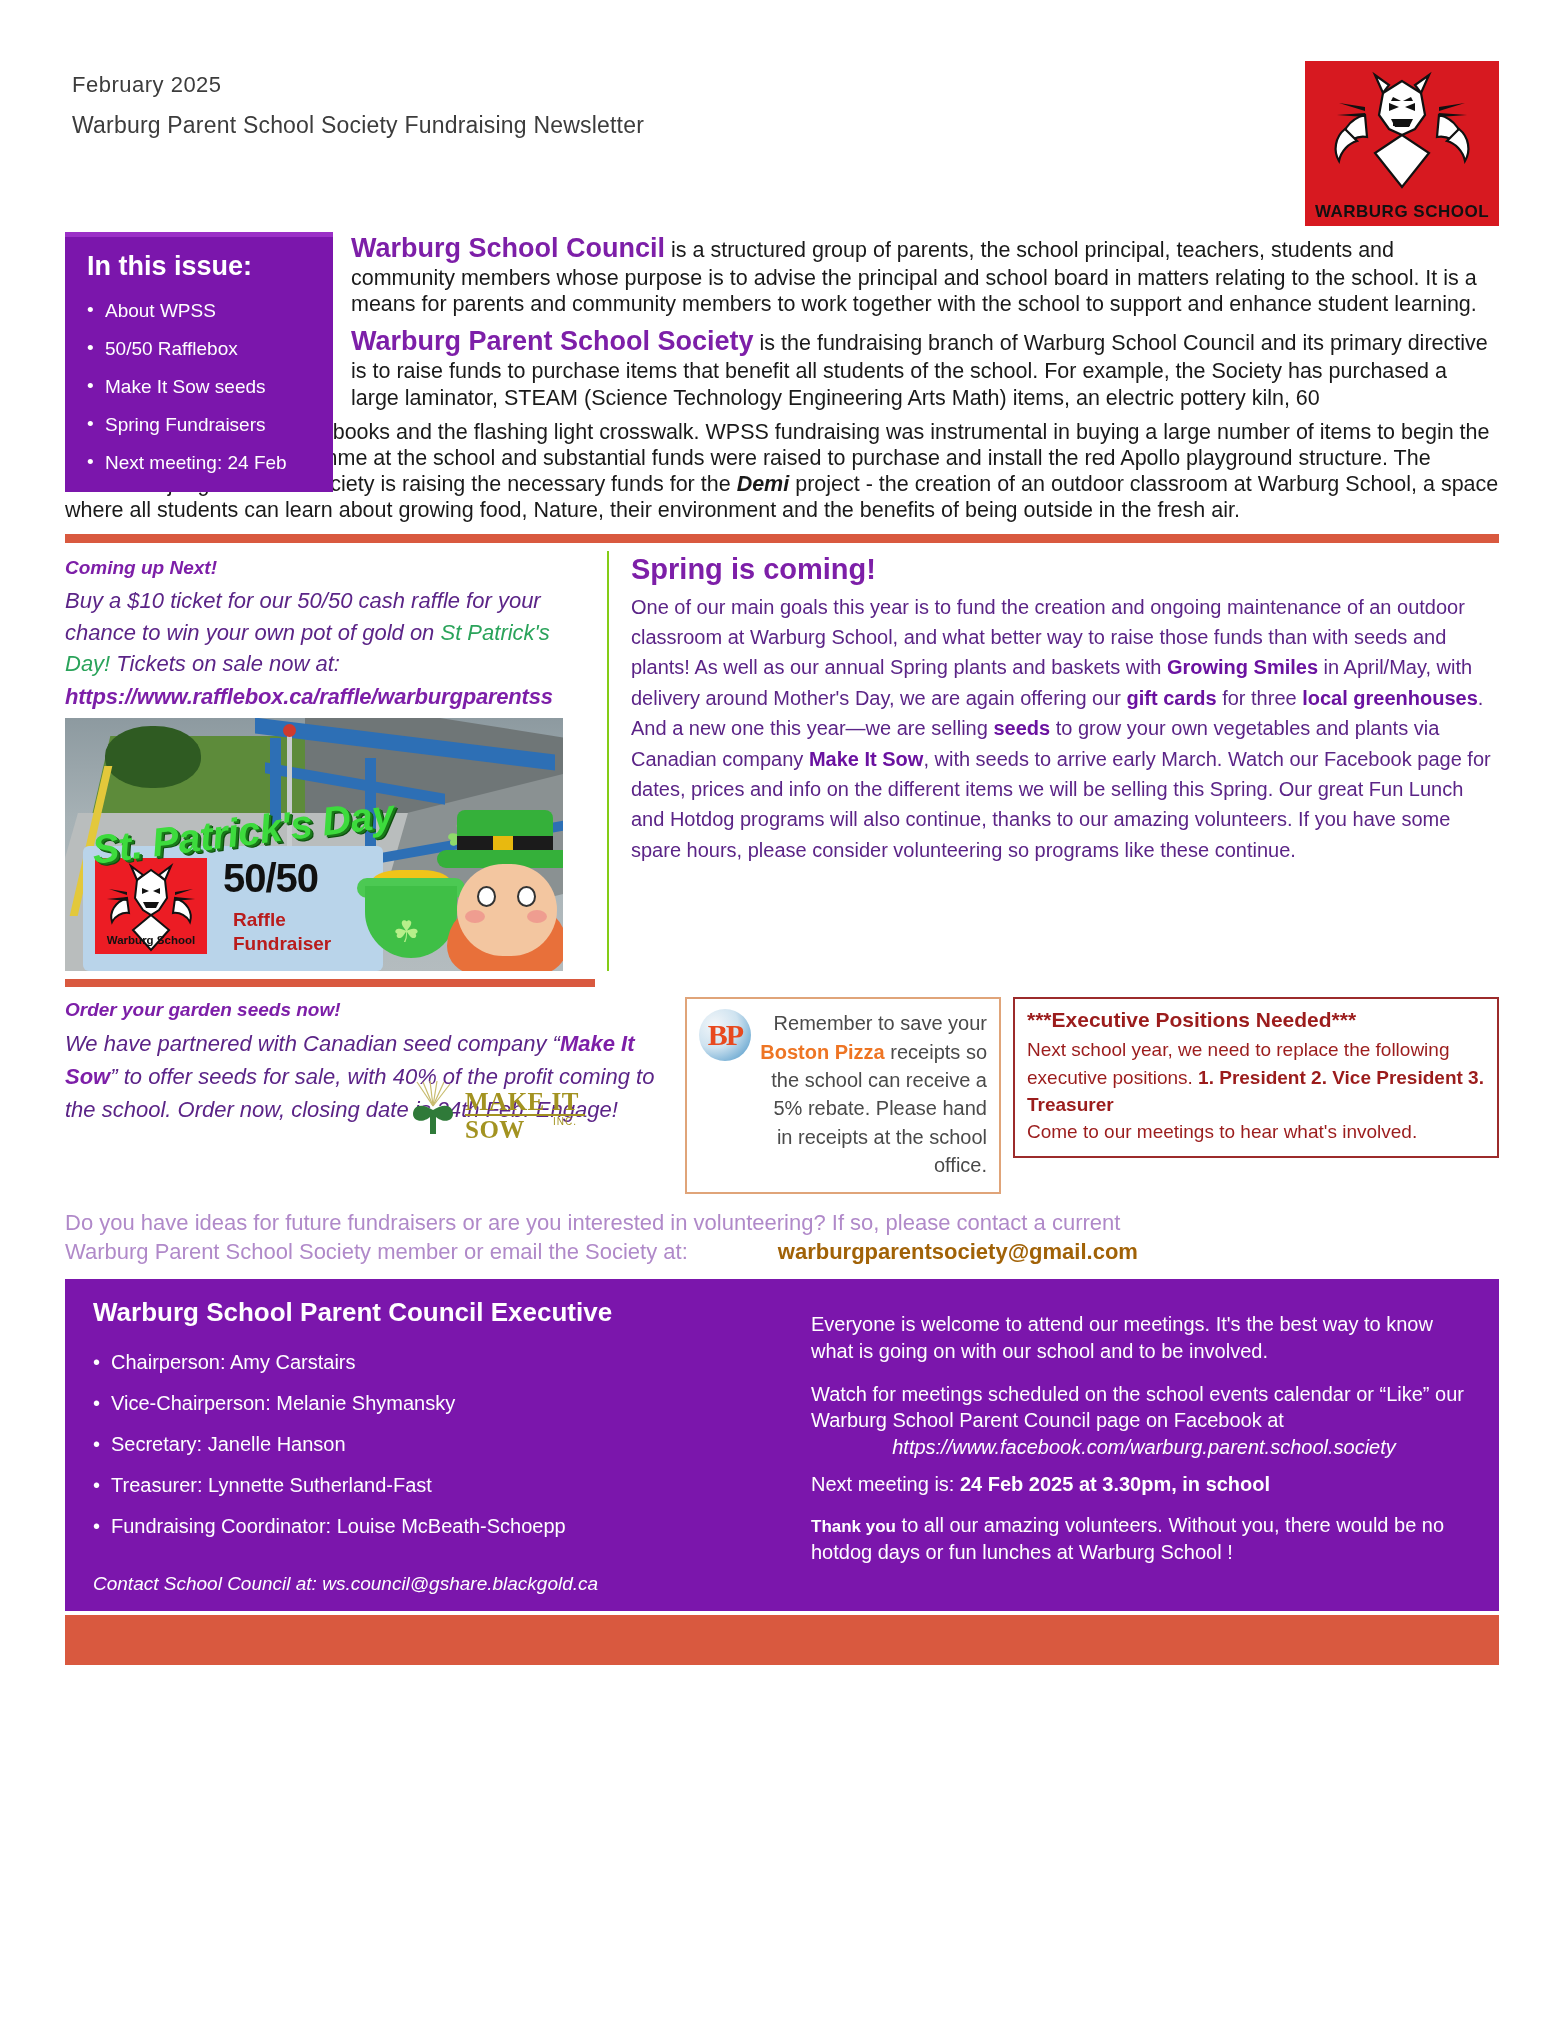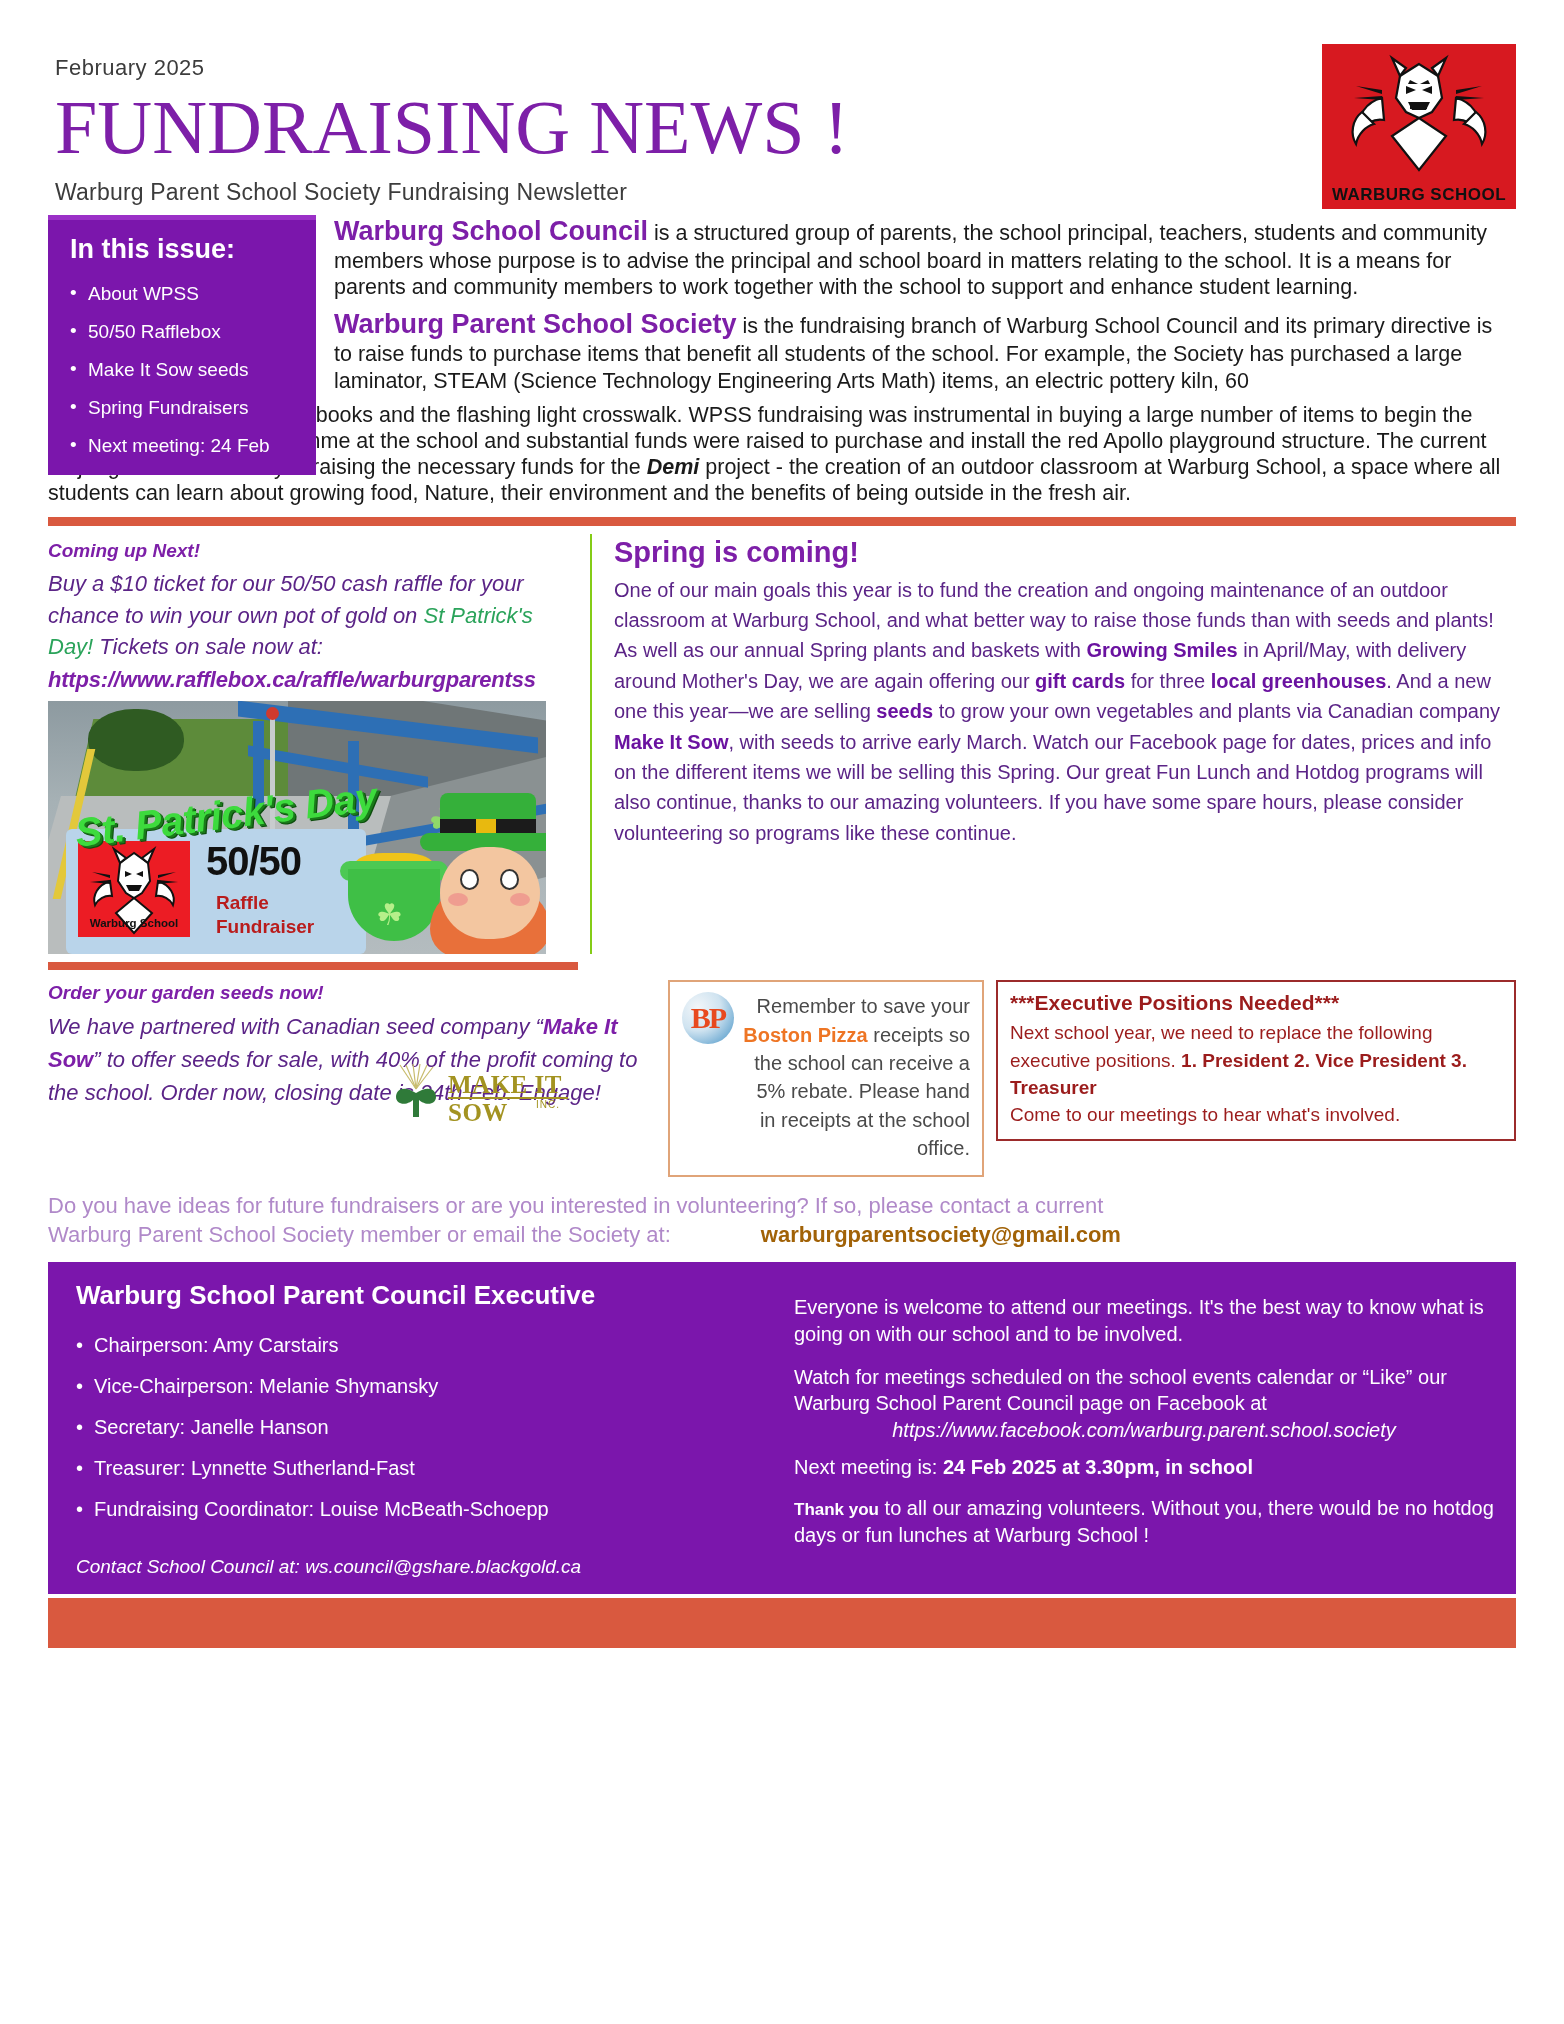--- a/index.html
+++ b/index.html
@@ -4,21 +4,21 @@
 <style>
   html,body{margin:0;padding:0;}
   body{
     width:1564px;height:2024px;
     background:#ffffff;
     font-family:"Liberation Sans", sans-serif;
     color:#000;
     overflow:hidden;
     position:relative;
   }
-  .page{position:relative;width:1564px;height:2024px;padding:0;box-sizing:border-box;}
+  .page{position:relative;width:1564px;height:2024px;padding:17px;box-sizing:border-box;}
 
   
   .header{position:relative;padding:55px 55px 0 55px;height:215px;box-sizing:border-box;}
   .issue-date{font-size:22px;color:#3c3c3c;letter-spacing:.5px;}
   .masthead{
     font-family:"Liberation Serif", serif;
     font-size:76px;
     color:#7d1fa8;
     line-height:1.0;
     margin-top:8px;
@@ -201,21 +201,20 @@
 
   .footer-bar{height:50px;background:#d9593f;margin:4px 48px 0 48px;}
 </style>
 </head>
 <body>
 
 <div class="page">
 
   <div class="header">
     <div class="issue-date">February  2025</div>
-    <div class="masthead">FUNDRAISING NEWS !</div>
     <div class="subtitle">Warburg Parent School Society Fundraising Newsletter</div>
 
     <div class="logo-box">
       <svg class="logo-cat" viewBox="0 0 194 130">
         <g fill="#ffffff" stroke="#111111" stroke-width="2.2">
           <path d="M97 18 L78 30 L74 52 L84 66 L97 72 L110 66 L120 52 L116 30 Z"></path>
           <path d="M78 30 L70 12 L84 22 Z"></path>
           <path d="M116 30 L124 12 L110 22 Z"></path>
           <path d="M97 72 L70 90 L97 124 L124 90 Z"></path>
           <path d="M60 52 C44 56 34 70 38 86 C42 78 52 72 62 74 Z"></path>

